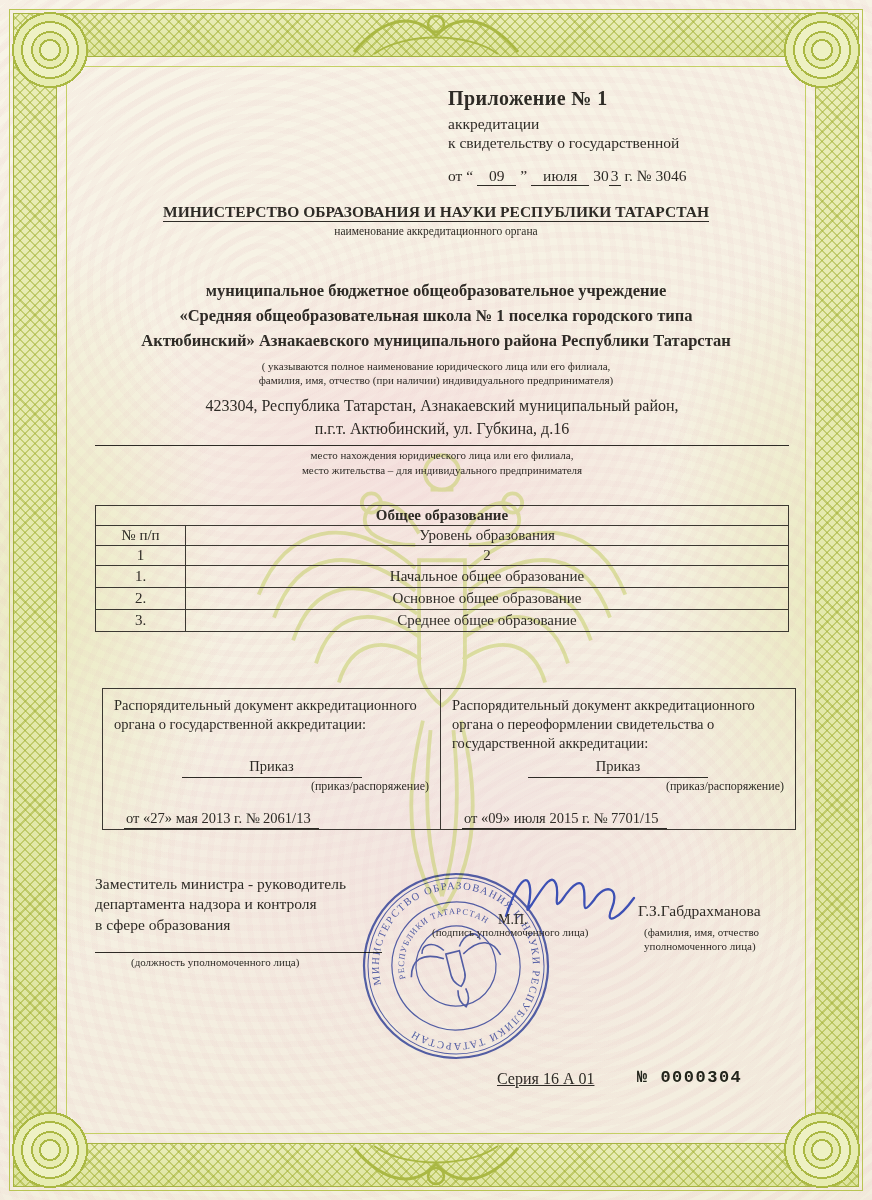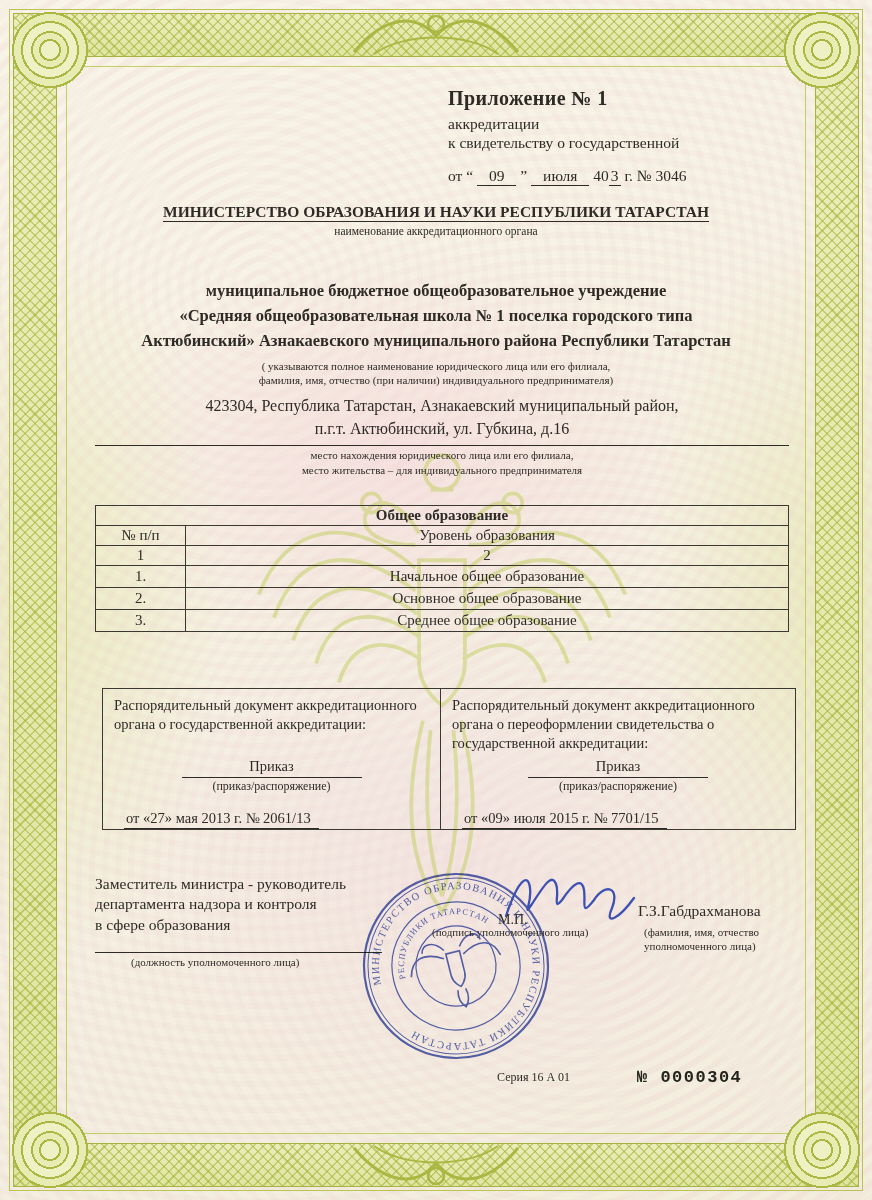--- a/index.html
+++ b/index.html
@@ -83,38 +83,38 @@
   .edu-table .row-data td { height:22px; }
 
   
   .orders { position:absolute; left:102px; top:688px; width:694px; height:142px; display:flex; border:1px solid #3b3832; z-index:3; background:rgba(255,255,255,0.03); }
   .order-box { padding:7px 11px 0 11px; font-size:14.5px; line-height:1.3; }
   .order-left { width:338px; border-right:1px solid #3b3832; }
   .order-right { flex:1; }
   .order-heading { min-height:57px; }
   .order-doc { text-align:center; margin-top:4px; }
   .order-doc .u-doc { display:inline-block; min-width:180px; border-bottom:1px solid #2e2b26; padding-bottom:1px; }
-  .order-caption { text-align:center; font-size:12px; margin-top:1px; }
+  .order-caption { text-align:right; font-size:12px; margin-top:1px; }
   .order-details { margin-top:15px; margin-left:10px; }
   .u-detail { border-bottom:1px solid #2e2b26; padding:0 8px 2px 2px; }
 
   
   .sig-left { position:absolute; left:95px; top:874px; width:300px; font-size:15.5px; line-height:1.32; z-index:3; }
   .sig-left .underlined { display:block; width:287px; border-bottom:1px solid #2e2b26; padding-bottom:17px; }
   .sig-left-caption { font-size:11px; margin-top:2px; margin-left:36px; }
   .seal { position:absolute; left:356px; top:866px; z-index:4; opacity:0.9; mix-blend-mode:multiply; }
   .signature-svg { position:absolute; left:498px; top:858px; z-index:5; }
   .sig-caption-sign { position:absolute; left:432px; top:926px; font-size:11px; z-index:6; }
   .mp { position:absolute; left:498px; top:912px; font-size:14px; z-index:6; }
   .sig-name { position:absolute; left:638px; top:902px; font-size:15.5px; z-index:3; }
   .sig-name-caption { position:absolute; left:644px; top:925px; font-size:11px; line-height:1.3; z-index:3; }
 
   
   .footer { position:absolute; top:1068px; left:95px; width:694px; height:26px; z-index:3; }
-  .footer-series { position:absolute; left:402px; top:2px; font-size:12px; }
+  .footer-series { position:absolute; left:402px; top:2px; font-size:16px;text-decoration:underline; }
   .footer-number { position:absolute; left:542px; top:0; font-size:17px; font-family:"Liberation Mono", monospace; font-weight:bold; letter-spacing:1.5px; color:#23251c; }
 </style>
 </head>
 <body>
 
 <div id="doc">
 
   <div class="outer-rule"></div>
   <div class="band band-top"></div>
   <div class="band band-bottom"></div>
@@ -168,21 +168,21 @@
 
   <div class="header-block">
     <div class="header-title">Приложение № 1</div>
     <div>аккредитации</div>
     <div>к свидетельству о государственной</div>
     <div class="date-line">
       <span>от “</span>
       <span class="fill">09</span>
       <span>”</span>
       <span class="fill">июля</span>
-      <span>40</span><span class="fill fill-sm">3</span>
+      <span>30</span><span class="fill fill-sm">3</span>
       <span>г. №</span>
       <span>3046</span>
     </div>
   </div>
 
   <div class="ministry">
     <span class="ministry-name">МИНИСТЕРСТВО ОБРАЗОВАНИЯ И НАУКИ РЕСПУБЛИКИ ТАТАРСТАН</span>
     <div class="ministry-caption">наименование аккредитационного органа</div>
   </div>
 

